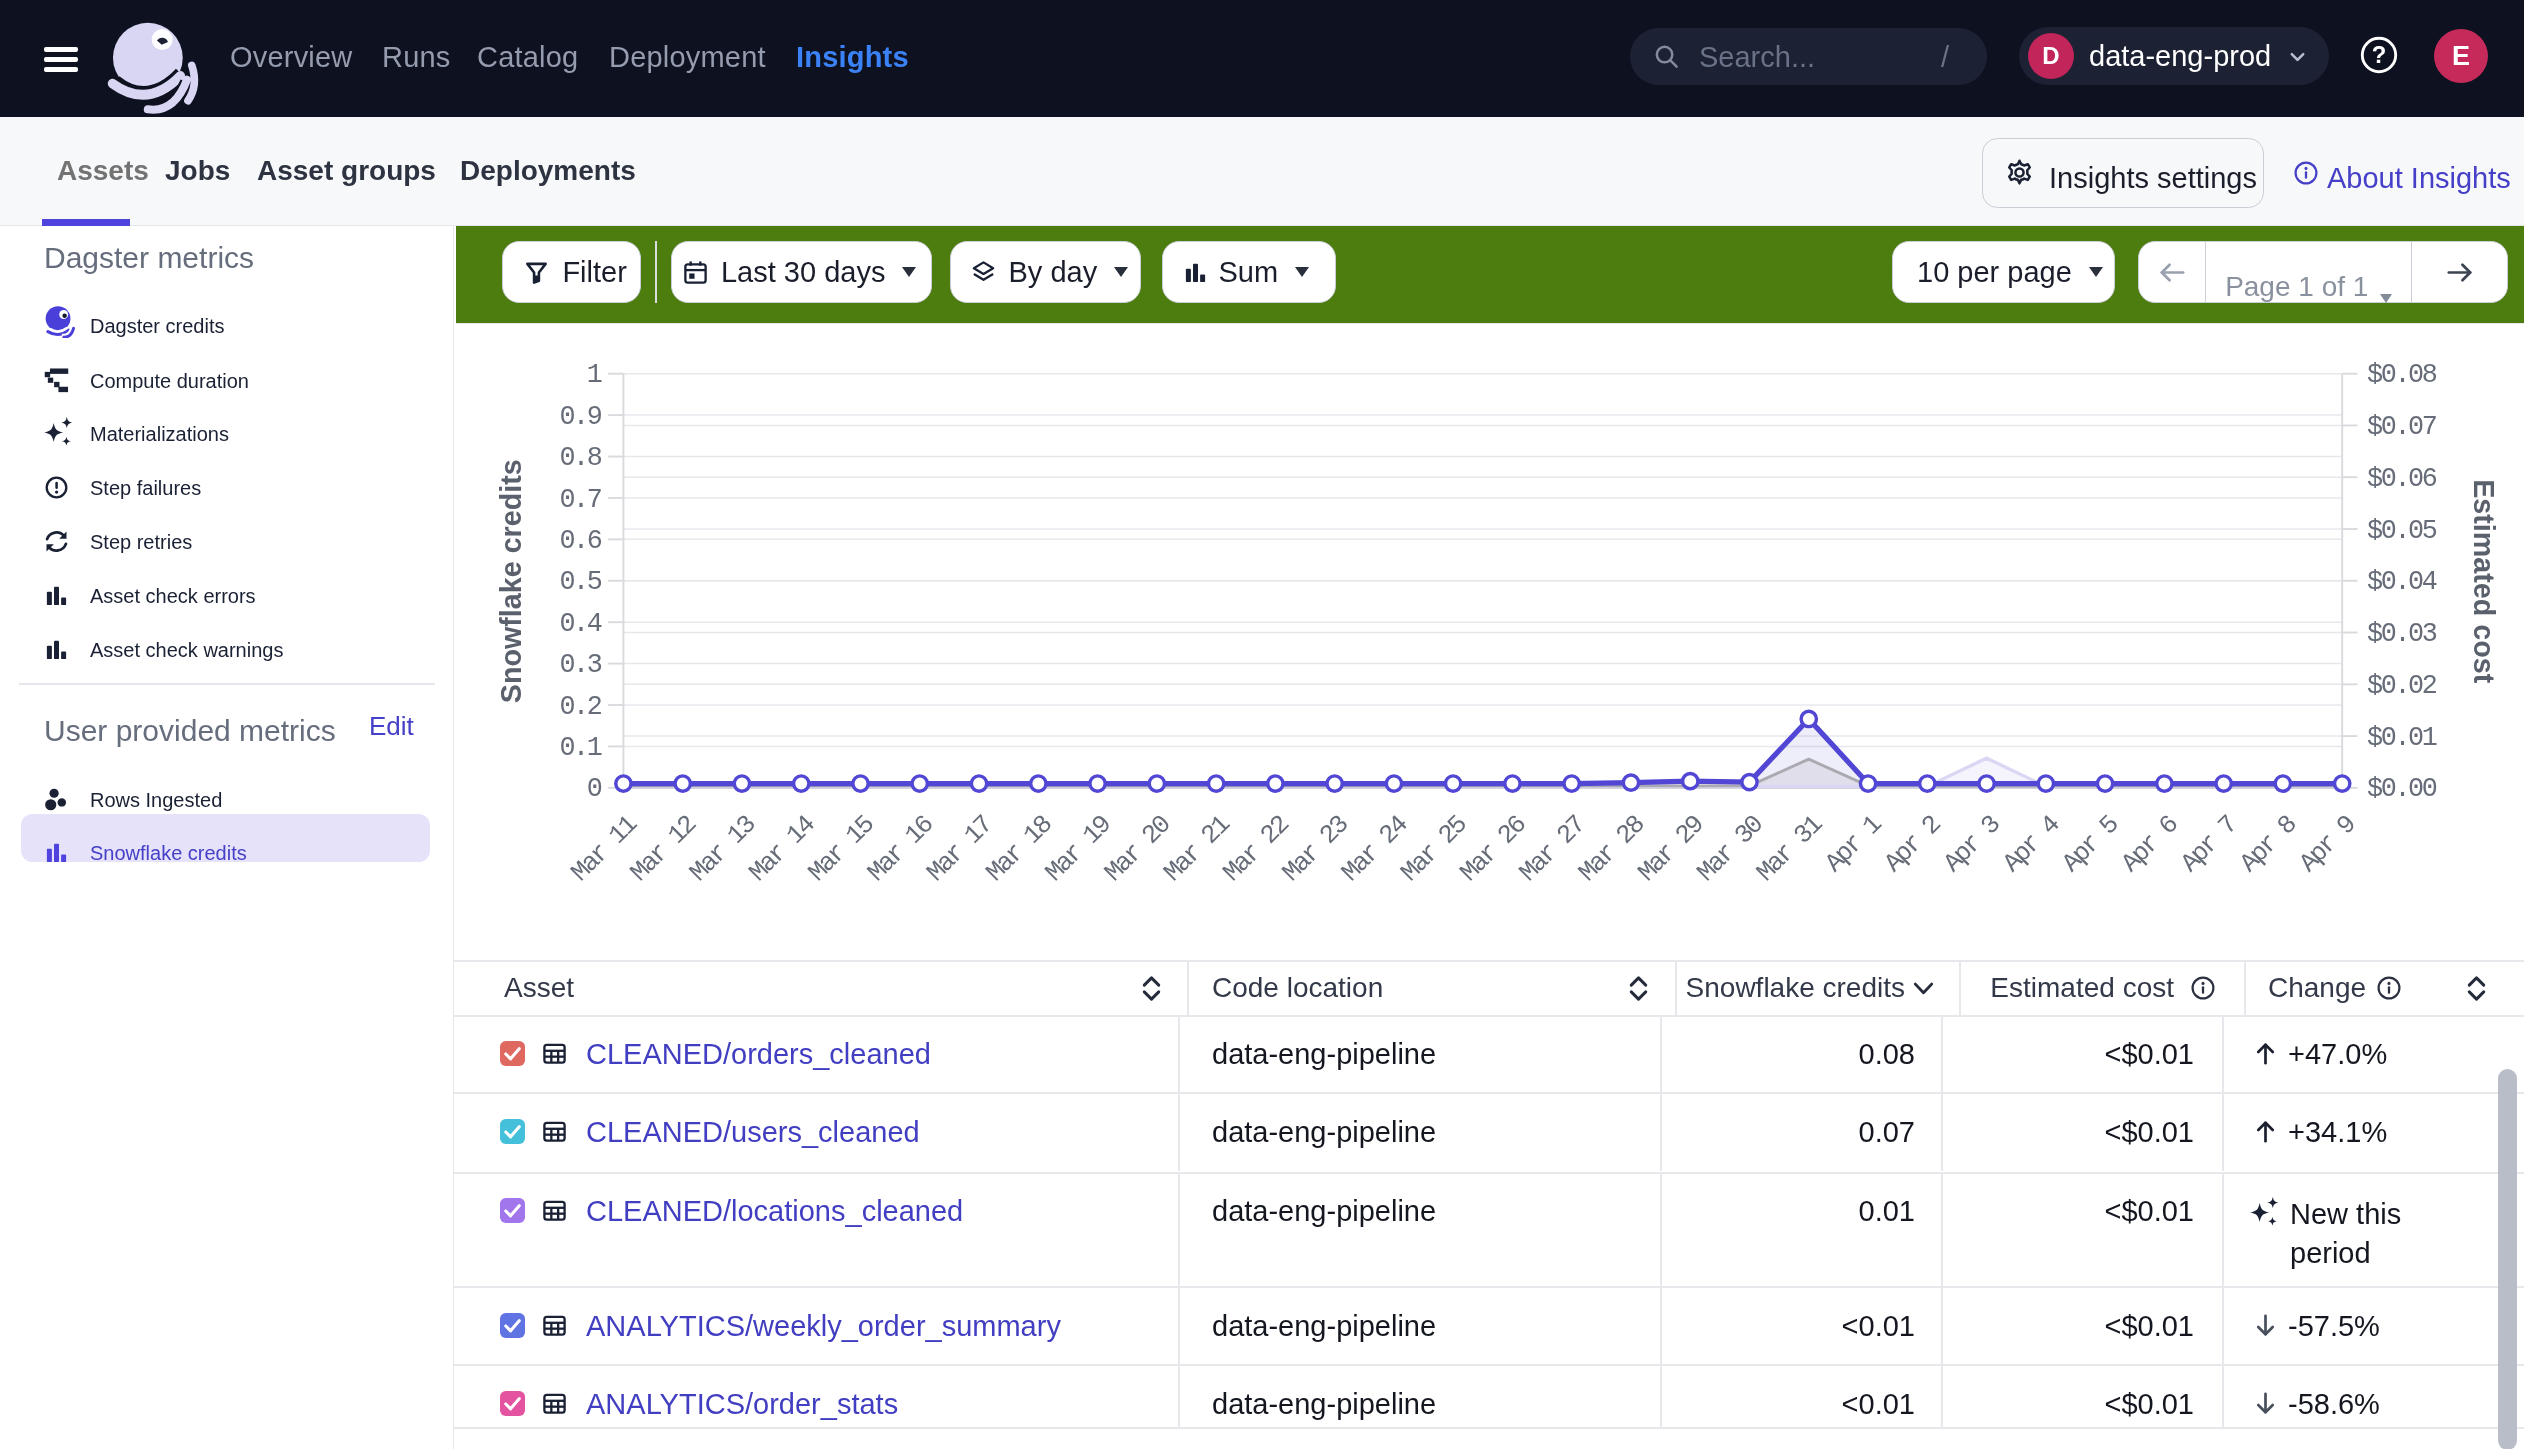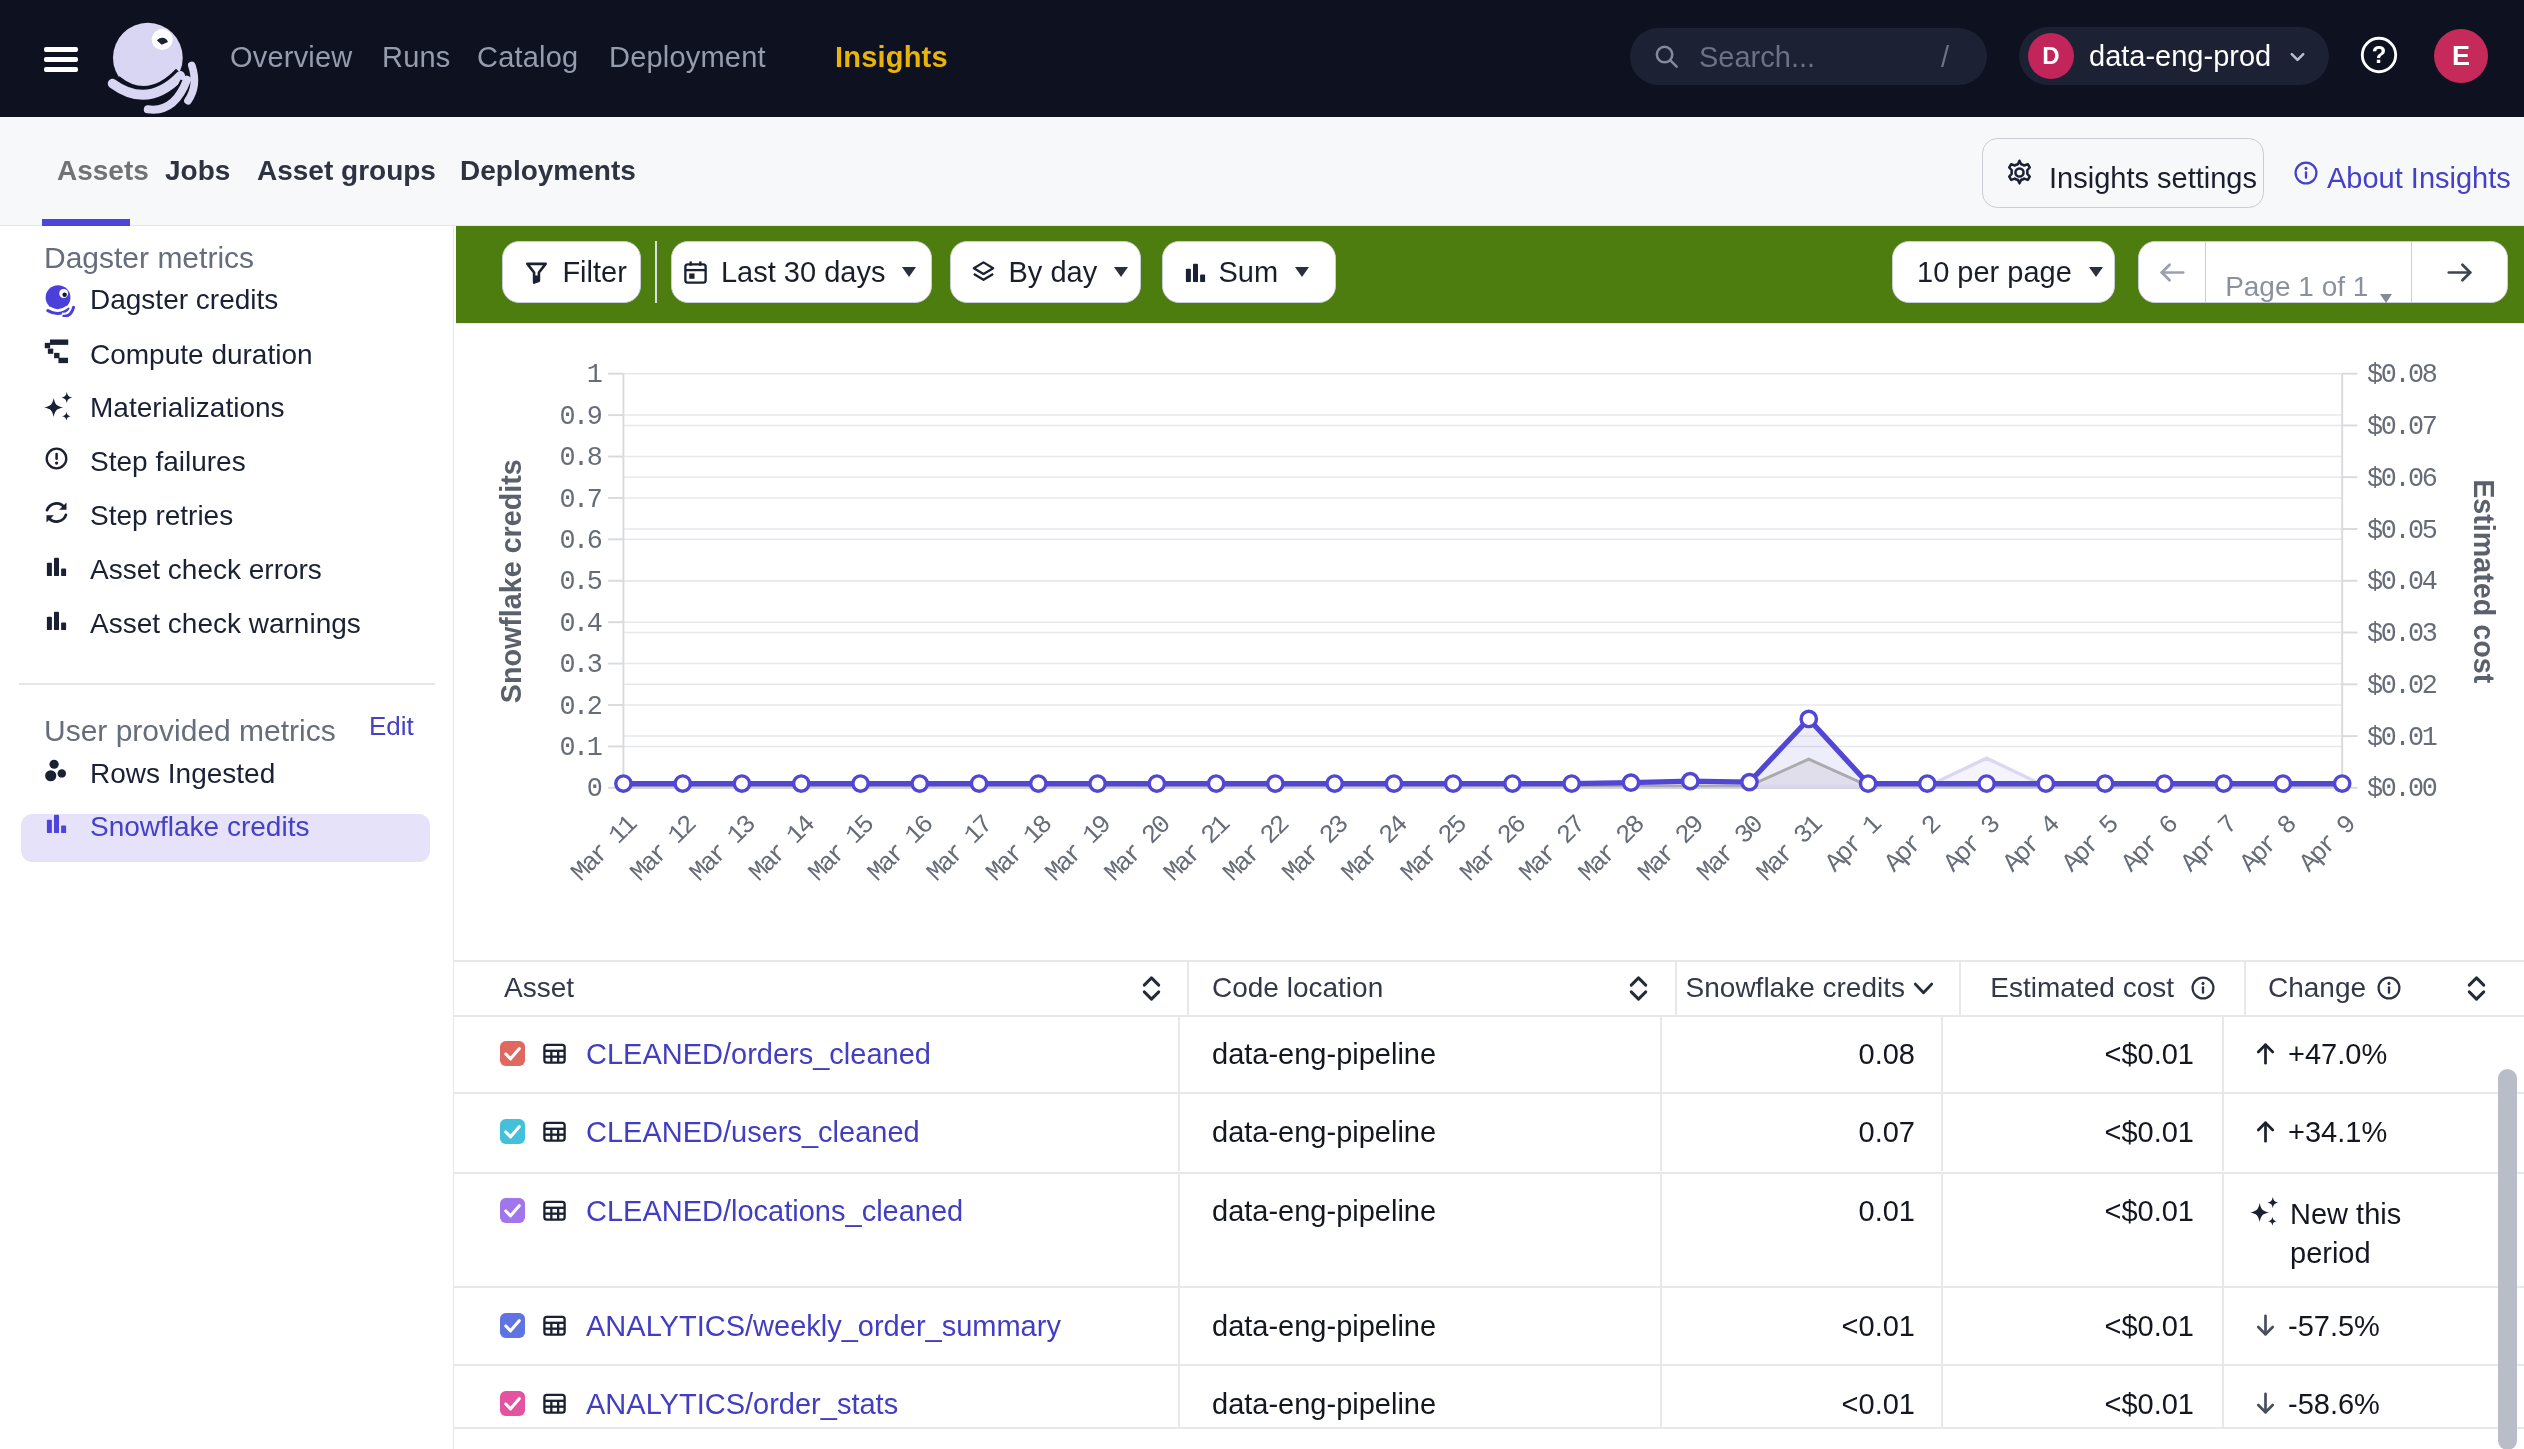--- a/index.html
+++ b/index.html
@@ -2,21 +2,21 @@
 <html><head><meta charset="utf-8"><style>
 * { margin:0; padding:0; box-sizing:border-box; }
 html,body { width:2525px; height:1450px; background:#fff; font-family:"Liberation Sans", sans-serif; }
 #page { position:relative; width:2525px; height:1450px; overflow:hidden; }
 #nav { position:absolute; left:0; top:0; width:2525px; height:117px; background:#0d1120; }
 .navlink { position:absolute; top:41px; font-size:29px; font-weight:500; color:#959cae; letter-spacing:0.2px; }
 #tabrow { position:absolute; left:0; top:117px; width:2525px; height:109px; background:#f7f8fa; border-bottom:1.9px solid #e4e6ea; }
 .tab { position:absolute; top:38px; font-size:28px; font-weight:bold; color:#2e3342; letter-spacing:0; }
 #sidebar { position:absolute; left:0; top:226px; width:454px; height:1224px; background:#fff; border-right:1.9px solid #e5e7ec; }
 .sectlab { position:absolute; font-size:30px; color:#666d7c; }
-.sideitem { position:absolute; left:44px; height:54px; display:flex; align-items:flex-start; font-size:28px; color:#1a2134; }
+.sideitem { position:absolute; left:44px; height:54px; display:flex; align-items:flex-end; font-size:20px; color:#1a2134; }
 .sideitem .sicon { width:46px; display:flex; align-items:center; }
 .sideitem.sel { color:#4540c7; }
 #toolbar { position:absolute; left:456px; top:226px; width:2069px; height:98px; background:#4d7c0f; border-bottom:1.9px solid #e8e9ed; }
 .btn { position:absolute; top:15.3px; height:62px; border:1.9px solid #c9cdd5; border-radius:17px; display:flex; align-items:center; font-size:29px; color:#1a1e2b; background:#fff; }
 .caret { width:0; height:0; border-left:7.7px solid transparent; border-right:7.7px solid transparent; border-top:10.5px solid #2a2f3c; margin-left:17px; }
 #chart { position:absolute; }
 .th { position:absolute; font-size:28px; color:#333949; }
 .tcell { position:absolute; font-size:29px; color:#14171f; }
 .alink { position:absolute; font-size:29px; color:#423ec2; }
 .ticon { position:absolute; }
@@ -34,21 +34,21 @@
         <path d="M44 101 Q 72 106 85 76" fill="none" stroke="#0d1120" stroke-width="6"></path>
         <path d="M48 106 Q 76 110 89 75" fill="none" stroke="#d8d6f2" stroke-width="8.5" stroke-linecap="round"></path>
         <path d="M94 60 Q 101 81 90 97" fill="none" stroke="#d8d6f2" stroke-width="8" stroke-linecap="round"></path>
         <circle cx="63" cy="33" r="11" fill="#fff"></circle>
         <path d="M57.5 34 a 6.5 6.5 0 0 1 11.5 1.5 l -6.5 2.8 z" fill="#1b2133"></path>
       </svg>
   <div class="navlink" style="left:230px">Overview</div>
   <div class="navlink" style="left:382px">Runs</div>
   <div class="navlink" style="left:477px">Catalog</div>
   <div class="navlink" style="left:609px">Deployment</div>
-  <div class="navlink" style="left:835px;color:#eab308;font-weight:600">Insights</div>
+  <div class="navlink" style="left:796px;color:#3b82f6;font-weight:600">Insights</div>
   <div style="position:absolute;left:1630px;top:28px;width:357px;height:57px;border-radius:29px;background:#1c2133"></div>
   <div style="position:absolute;left:1652px;top:42px"><svg width="29" height="29" viewBox="0 0 30 30" style="">
           <circle cx="13" cy="13" r="8" fill="none" stroke="#828a9e" stroke-width="2.6"></circle>
           <line x1="19" y1="19" x2="25.5" y2="25.5" stroke="#828a9e" stroke-width="2.6" stroke-linecap="round"></line>
         </svg></div>
   <div style="position:absolute;left:1699px;top:41px;font-size:29px;color:#6a7287">Search...</div>
   <div style="position:absolute;left:1941px;top:41px;font-size:29px;color:#6a7287">/</div>
   <div style="position:absolute;left:2019px;top:27px;width:310px;height:58px;border-radius:30px;background:#1c2133"></div>
   <div style="position:absolute;left:2028px;top:33px;width:46px;height:46px;border-radius:50%;background:#c2255a;text-align:center;line-height:46px;font-size:24px;font-weight:bold;color:#fff">D</div>
   <div style="position:absolute;left:2089px;top:40px;font-size:29px;font-weight:500;color:#fff">data-eng-prod</div>

